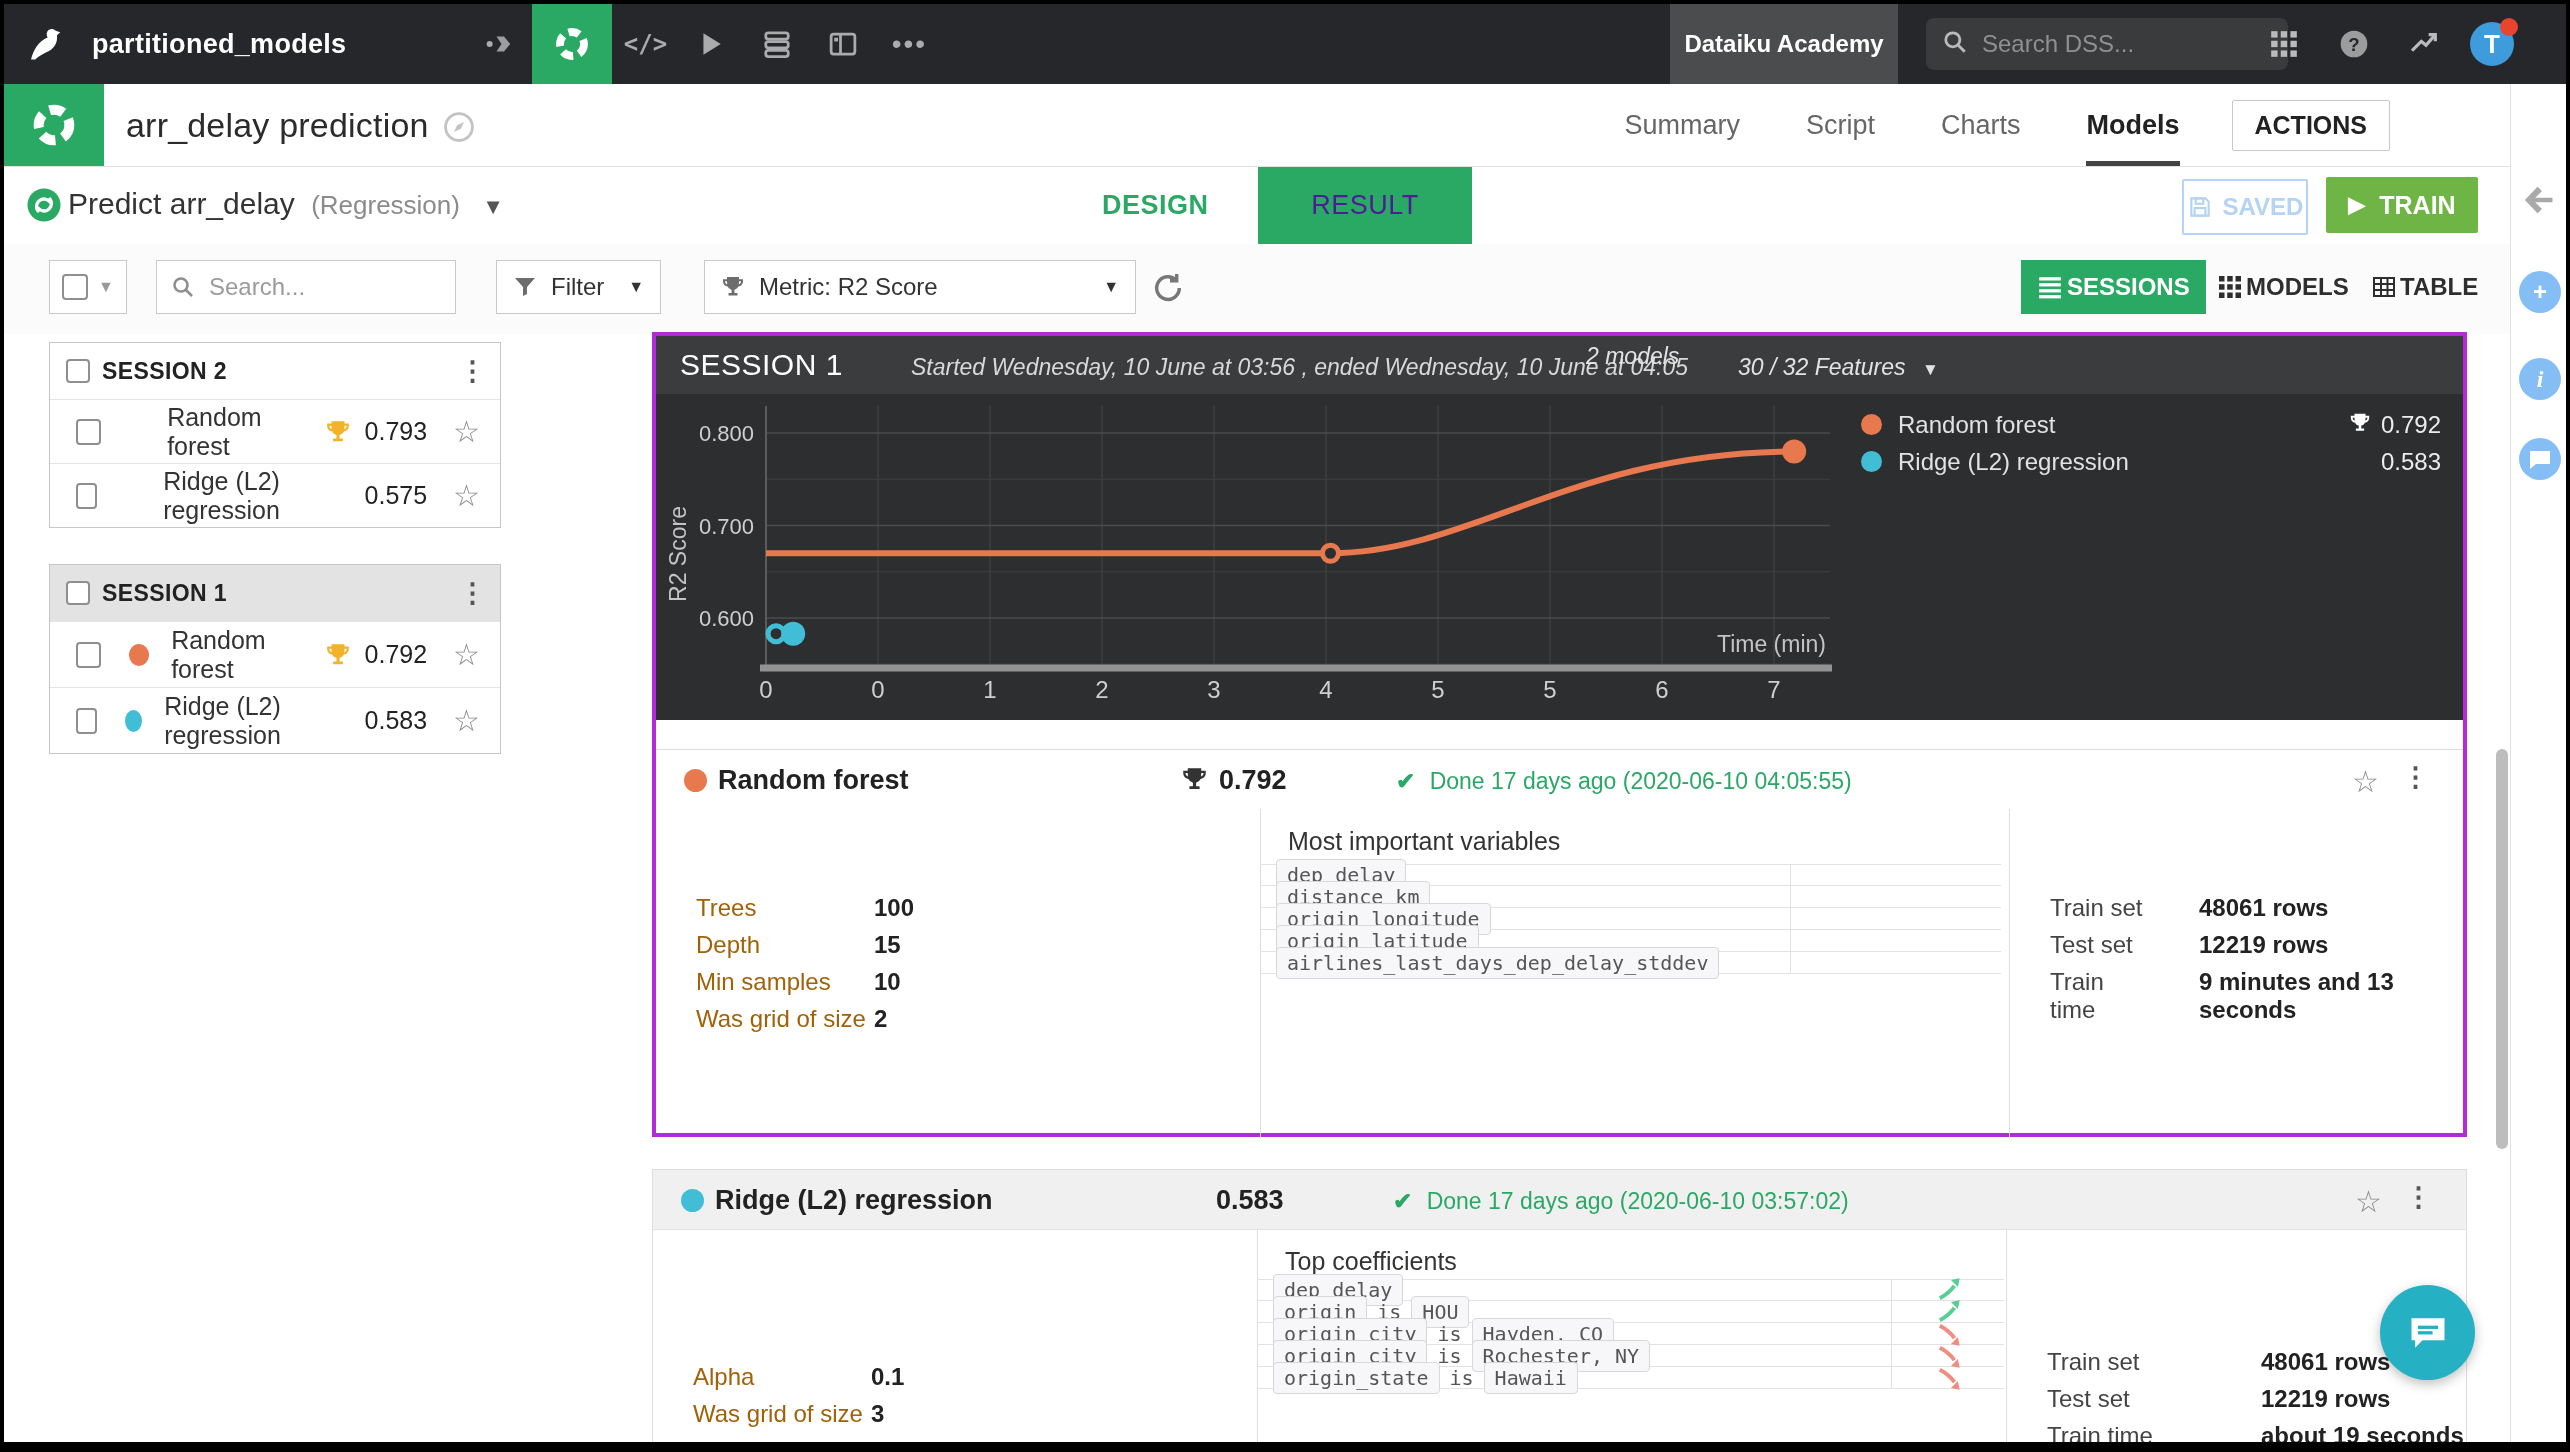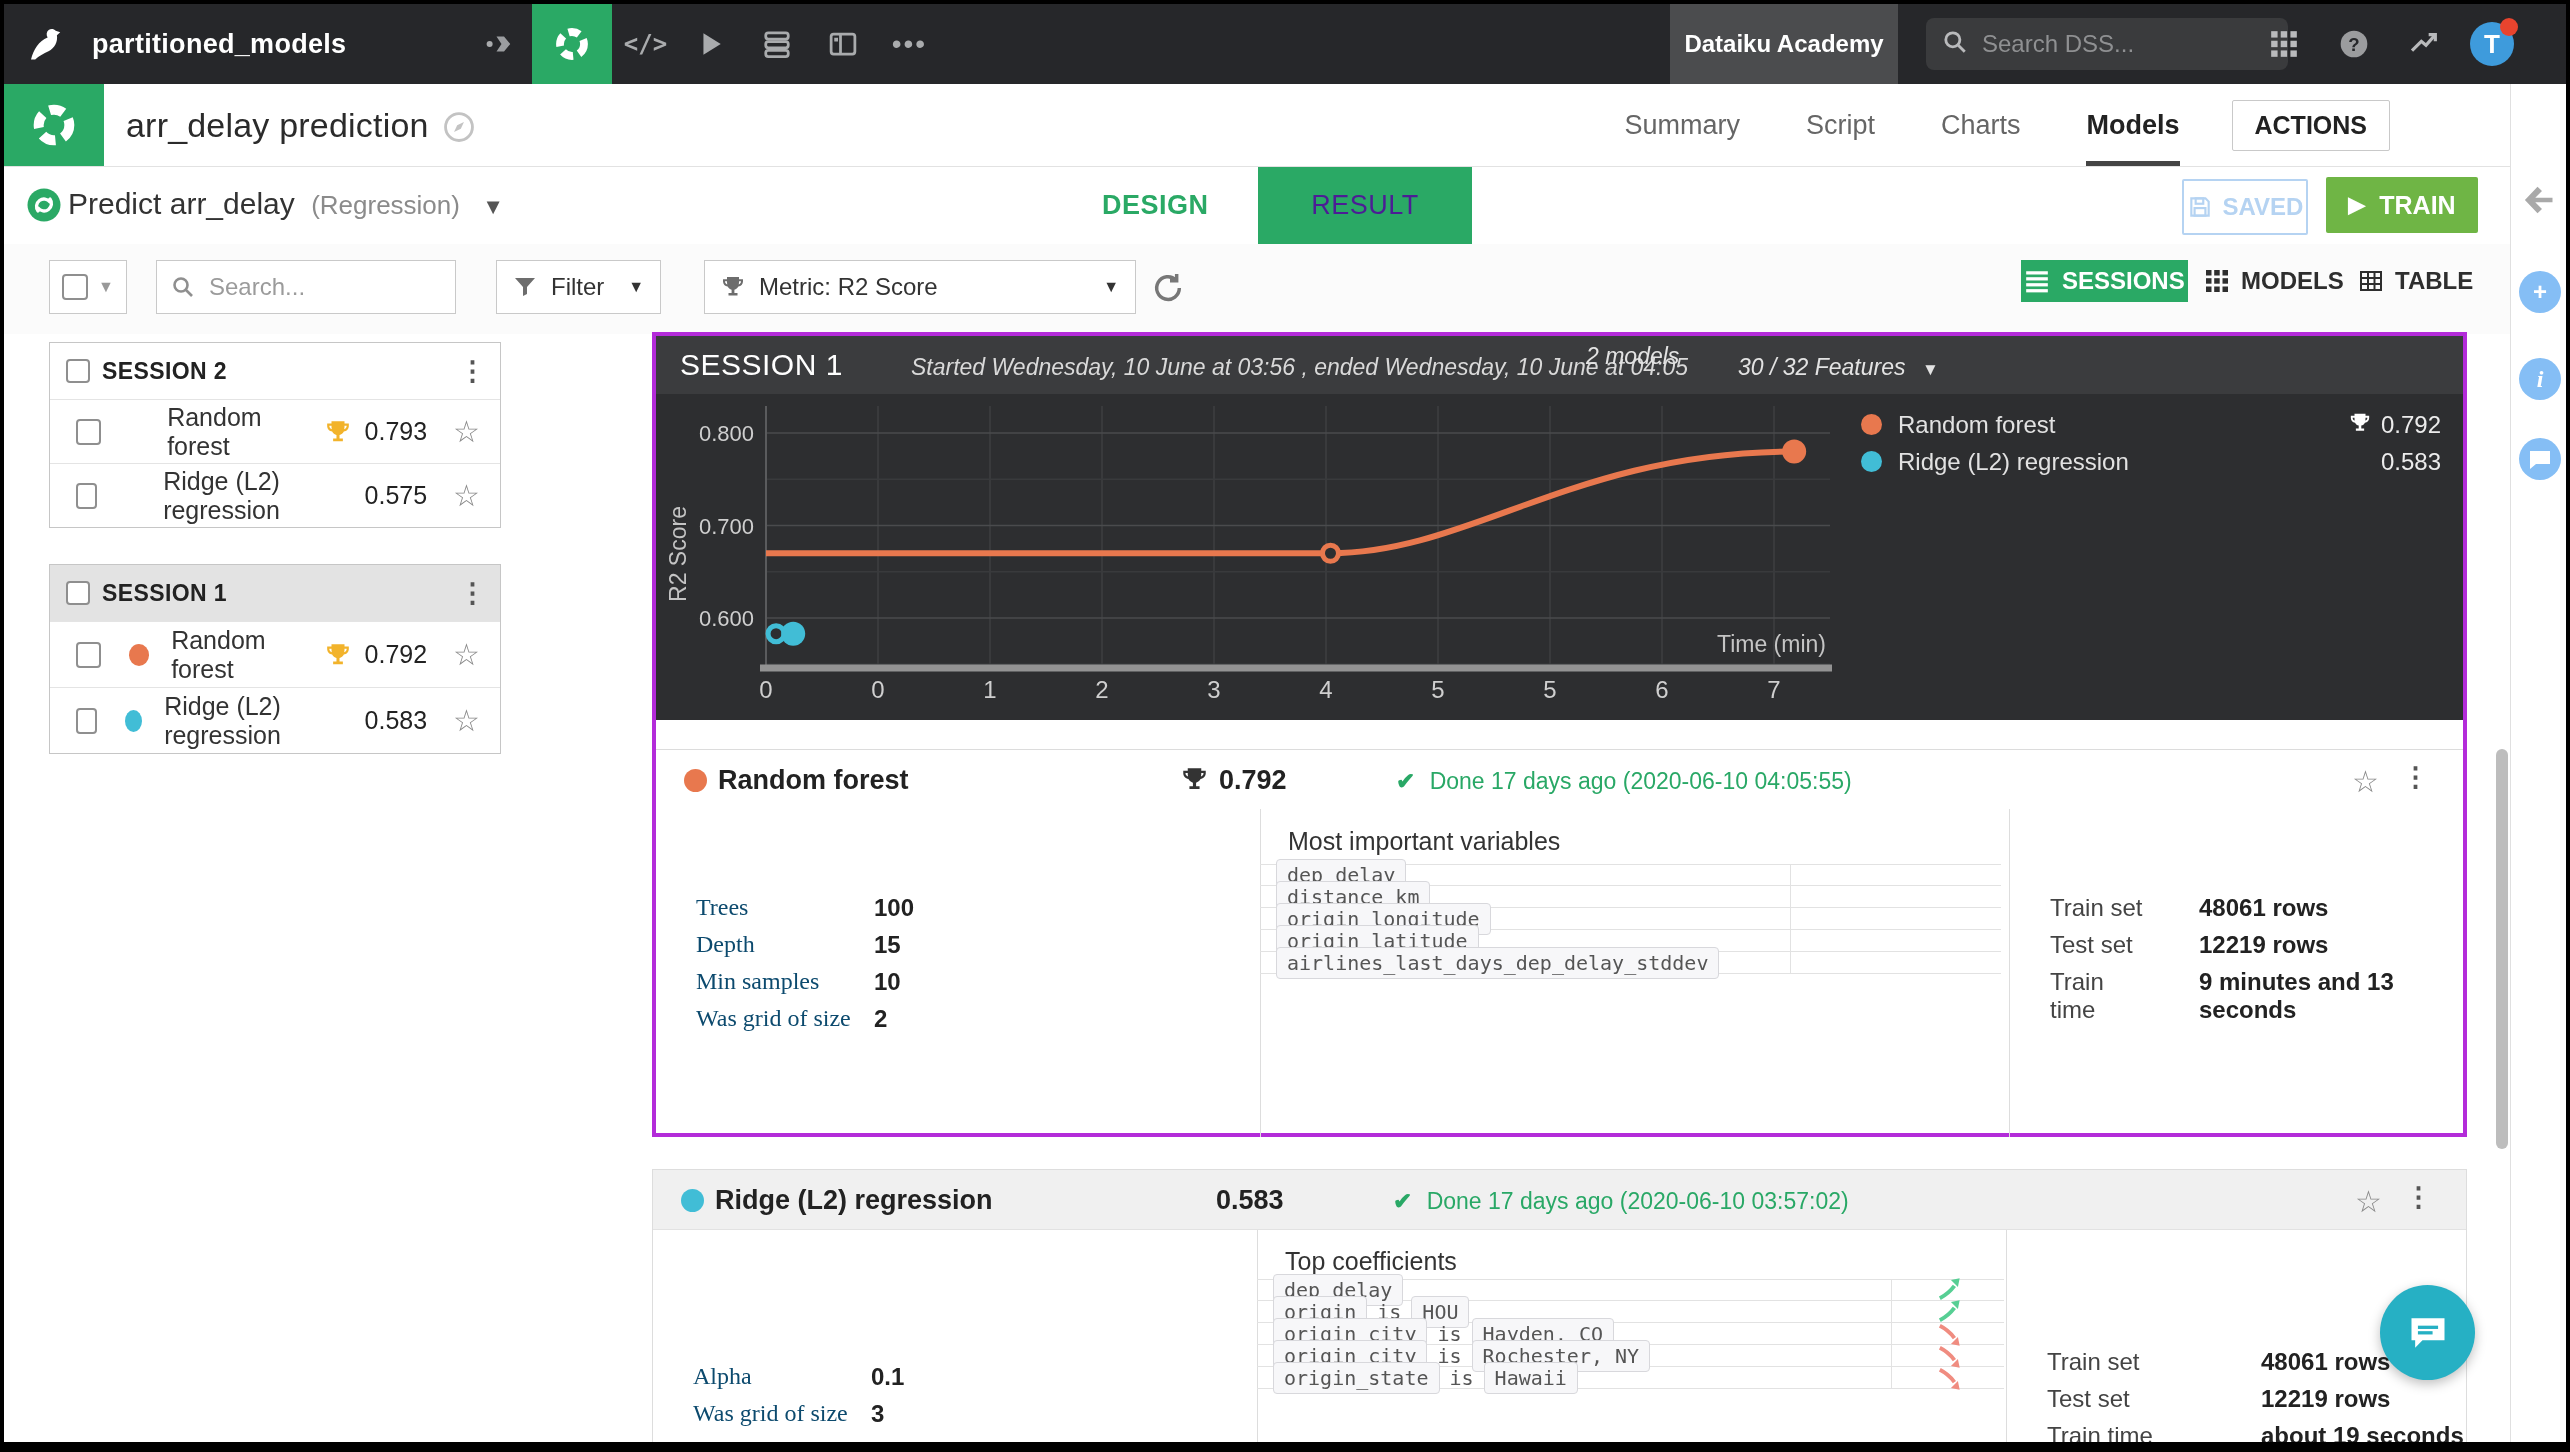--- a/index.html
+++ b/index.html
@@ -50,21 +50,21 @@
   .train-btn{position:absolute;left:2322px;top:10px;width:152px;height:56px;background:#6fb545;color:#fff;font-weight:bold;font-size:25px;
              display:flex;align-items:center;justify-content:center;gap:14px;border-radius:2px;}
 
   
   .toolbar{position:absolute;left:0;top:240px;width:2506px;height:90px;background:#fbfbfb;}
   .tb-box{position:absolute;top:16px;height:54px;background:#fff;border:1px solid #c9c9c9;display:flex;align-items:center;box-sizing:border-box;}
   .chk{width:22px;height:22px;border:2px solid #8f8f8f;border-radius:4px;background:#fff;}
   .tb-search input{border:none;font-size:24px;color:#444;width:200px;}
   .tb-search input::placeholder{color:#9b9b9b;}
   .tb-lbl{font-size:24px;color:#333;}
-  .view-btn{position:absolute;top:16px;height:42px;display:flex;align-items:center;gap:12px;font-size:24px;font-weight:bold;color:#2e2e2e;padding:0 3px;}
+  .view-btn{position:absolute;top:16px;height:54px;display:flex;align-items:center;gap:4px;font-size:24px;font-weight:bold;color:#2e2e2e;padding:0 16px;}
   .view-btn.active{background:#2aa965;color:#fff;}
 
   
   .sgroup{position:absolute;left:45px;width:452px;background:#fff;border:1px solid #c6c6c6;box-sizing:border-box;}
   .sg-head{height:56px;display:flex;align-items:center;padding:0 14px 0 16px;}
   .sg-head.selected{background:#e3e3e3;}
   .sg-title{font-size:23px;font-weight:bold;color:#222;margin-left:12px;letter-spacing:.4px;flex:1;}
   .kebab{color:#555;font-size:27px;font-weight:bold;line-height:1;}
   .srow{height:63px;display:flex;align-items:center;padding:0 20px 0 26px;background:#fff;border-top:1px solid #e4e4e4;}
   .srow .name{font-size:25px;color:#333;}
@@ -96,21 +96,21 @@
   .ch-name{position:absolute;left:62px;top:15px;font-size:27px;font-weight:bold;color:#222;}
   .ch-trophy{position:absolute;left:525px;top:16px;color:#333;}
   .ch-score{position:absolute;left:563px;top:15px;font-size:27px;font-weight:bold;color:#222;}
   .ch-status{position:absolute;left:740px;top:18px;font-size:23px;color:#29a866;}
   .ch-check{font-weight:bold;margin-right:8px;}
   .ch-star{position:absolute;right:84px;top:14px;}
   .ch-kebab{position:absolute;right:34px;top:14px;}
   .card-body{position:absolute;left:0;width:100%;}
   .colsep{position:absolute;top:0;bottom:0;border-left:1px solid #ddd;}
   .params{position:absolute;left:40px;display:grid;grid-template-columns:178px auto;row-gap:9px;font-size:24px;}
-  .params .pl{color:#0c4a6e;font-family:Liberation Serif, serif;}
+  .params .pl{color:#a16207;}
   .params .pv{font-weight:bold;color:#222;}
   .sec-title{position:absolute;font-size:25px;color:#333;}
   .imp-rows{position:absolute;left:604px;right:462px;}
   .irow{position:relative;height:22px;border-bottom:1px solid #e2e2e2;display:flex;align-items:center;padding-left:16px;box-sizing:border-box;}
   .irow.first{border-top:1px solid #e2e2e2;}
   .pill{font-family:"DejaVu Sans Mono",monospace;font-size:20px;color:#555;background:#f7f7f9;border:1px solid #d8d8dc;
         border-radius:4px;padding:3px 10px;white-space:nowrap;}
   .pill:empty{display:none;}
   .is-txt{font-family:"DejaVu Sans Mono",monospace;font-size:20px;color:#555;margin:0 10px;}
   .is-txt:empty{display:none;}

